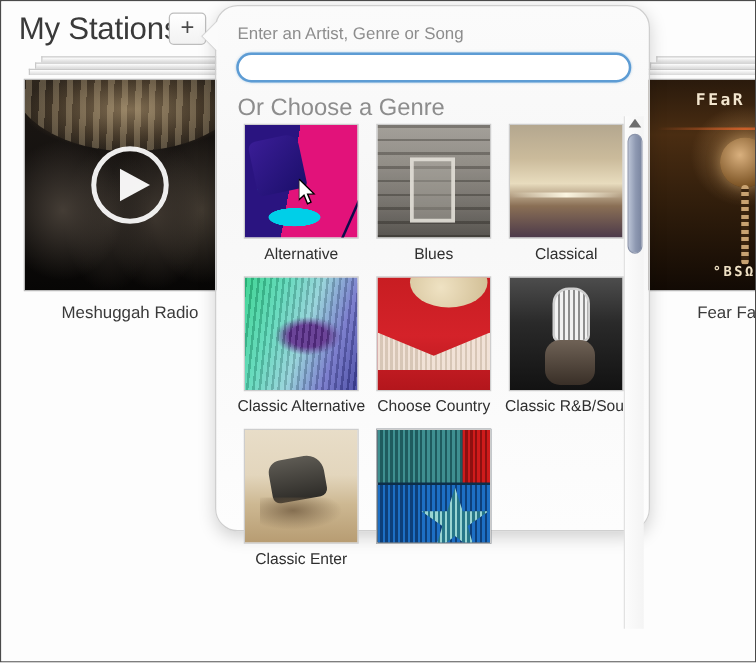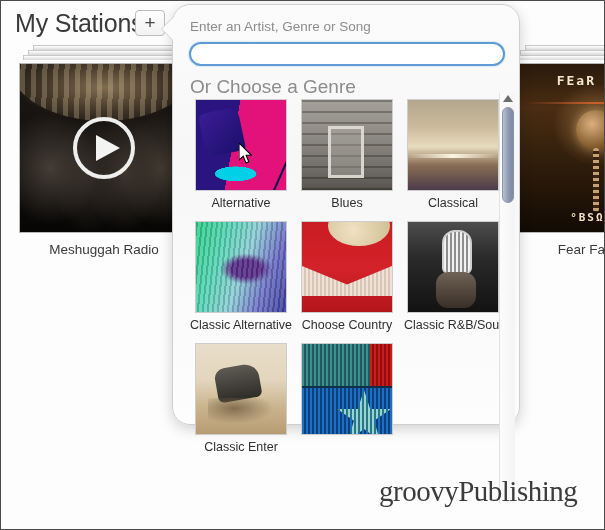--- a/index.html
+++ b/index.html
@@ -479,19 +479,18 @@
           </div>
         </div>
     </div>
 
     <div id="genre-scrollbar">
       <div id="scroll-up-arrow"></div>
       <div id="scroll-thumb"></div>
     </div>
   </div>
 
-  <div id="watermark">groovyPublishing</div>
 
   <svg id="mouse-cursor" viewBox="0 0 14 21">
     <polygon points="0,0 0,17 4.2,13.2 7,20 9.8,18.8 7.1,12.3 12.2,12.1" fill="#ffffff" stroke="#000000" stroke-width="1.1"></polygon>
   </svg>
 
 </div>
 
 </body></html>

